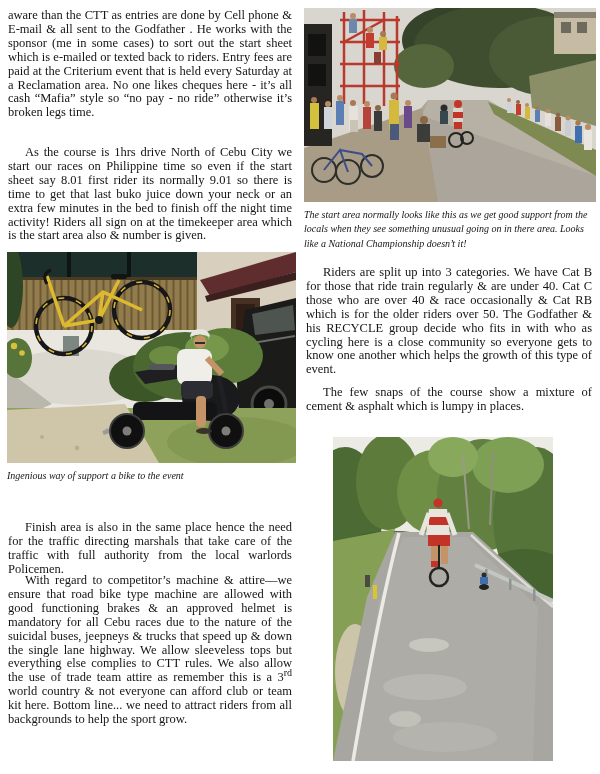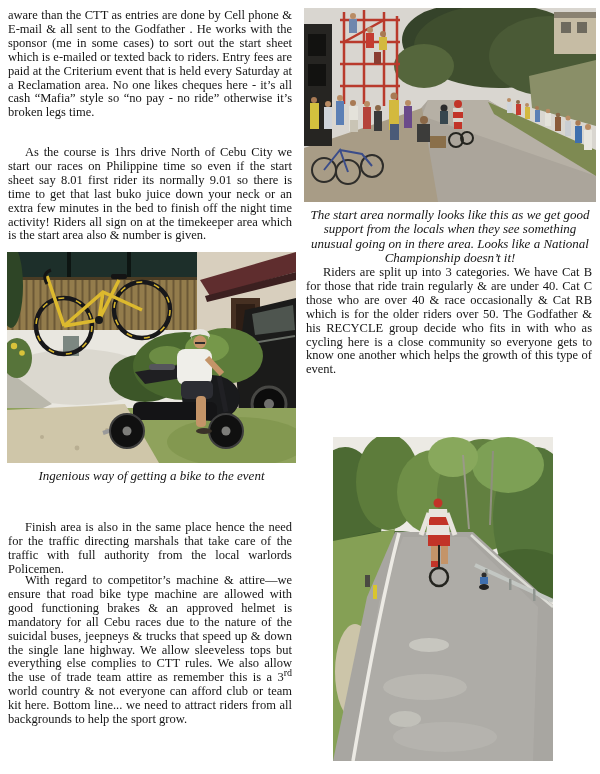--- a/index.html
+++ b/index.html
@@ -16,24 +16,23 @@
     margin:0;
     font-size:12.5px;
     line-height:13.9px;
     text-align:justify;
     font-family:Liberation Serif, serif;
   }
   .ind { text-indent:17px; }
   .caption {
     position:absolute;
     margin:0;
-    font-size:13px;
+    font-size:10px;
     line-height:14.4px;
     font-style:italic;
-    text-align:center;
   }
   .photo {
     position:absolute;
     overflow:hidden;
     background:#cccccc;
   }
   .photo svg { display:block; width:100%; height:100%; }
   sup.ord { font-size:10px; line-height:0; vertical-align:super; }
 </style>
 </head>
@@ -124,21 +123,21 @@
       <circle cx="57" cy="74" r="28" fill="none" stroke="#d9b62c" stroke-width="1.6" stroke-dasharray="6 12"></circle>
       <circle cx="135" cy="58" r="28" fill="none" stroke="#17171a" stroke-width="4.5"></circle>
       <circle cx="135" cy="58" r="28" fill="none" stroke="#d9b62c" stroke-width="1.6" stroke-dasharray="6 12"></circle>
       <path d="M57,74 L96,40 L135,58 M57,74 L92,68 L96,40 M92,68 L112,28 M40,24 L57,74" fill="none" stroke="#dcb92e" stroke-width="3.5"></path>
       <rect x="104" y="22" width="16" height="5" rx="2" fill="#141414"></rect>
       <path d="M44,18 q-10,4 -4,14" fill="none" stroke="#141414" stroke-width="3"></path>
       <circle cx="92" cy="68" r="4" fill="#1a1a1a"></circle>
     </svg>
   </div>
 
-  <p class="caption" style="left:7px; top:469px; width:289px;">Ingenious way of getting a bike to the event</p>
+  <p class="caption" style="left:7px; top:469px; width:289px;">Ingenious way of support a bike to the event</p>
 
   <p class="body-text ind" style="left:8px; top:501px; width:284px;margin-top:20px;">Finish area is also in the same place hence the need for the traffic directing marshals that take care of the traffic with full authority from the local warlords Policemen.</p>
 
   <p class="body-text ind" style="left:8px; top:574px; width:284px;"><span>With regard to competitor’s machine &amp; attire—we ensure that road bike type machine are allowed with good functioning brakes &amp; an approved helmet is mandatory for all Cebu races due to the nature of the suicidal buses, jeepneys &amp; trucks that speed up &amp; down the single lane highway. We allow sleeveless tops but everything else complies to CTT rules. We also allow the use of trade team attire as remember this is a 3</span><sup class="ord">rd</sup><span> world country &amp; not everyone can afford club or team kit here. Bottom line... we need to attract riders from all backgrounds to help the sport grow.</span></p>
 
   <div class="photo" style="left:304px; top:8px; width:292px; height:194px;">
     <svg viewBox="0 0 292 194" preserveAspectRatio="none">
 
       <rect x="0" y="0" width="292" height="194" fill="#d9d6d0"></rect>
 
@@ -249,20 +248,21 @@
         <circle cx="274" cy="115" r="2.7" fill="#a87a54"></circle>
         <circle cx="284" cy="119" r="3" fill="#b98c64"></circle>
       </g>
     </svg>
   </div>
 
   <p class="caption" style="left:304px; top:208px; width:292px;">The start area normally looks like this as we get good support from the locals when they see something unusual going on in there area. Looks like a National Championship doesn’t it!</p>
 
   <p class="body-text ind" style="left:306px; top:266px; width:286px;">Riders are split up into 3 categories.  We have Cat B for those that ride train regularly &amp; are under 40. Cat C those who are over 40 &amp; race occasionally &amp; Cat RB which is for the older riders over 50. The Godfather &amp; his RECYCLE group decide who fits in with who as cycling here is a close community so everyone gets to know one another which helps the growth of this type of event.</p>
 
+  <p class="body-text ind" style="left:306px; top:386px; width:286px;">The few snaps of the course show a mixture of cement &amp; asphalt which is lumpy in places.</p>
 
   <div class="photo" style="left:333px; top:437px; width:220px; height:324px;">
     <svg viewBox="0 0 220 324" preserveAspectRatio="none">
 
       <rect x="0" y="0" width="220" height="324" fill="#eceae4"></rect>
 
       <ellipse cx="12" cy="75" rx="38" ry="65" fill="#4c6a33"></ellipse>
       <ellipse cx="55" cy="45" rx="32" ry="48" fill="#5d7c3b"></ellipse>
       <ellipse cx="100" cy="55" rx="36" ry="42" fill="#6f8f47"></ellipse>
       <ellipse cx="150" cy="58" rx="46" ry="56" fill="#628040"></ellipse>

